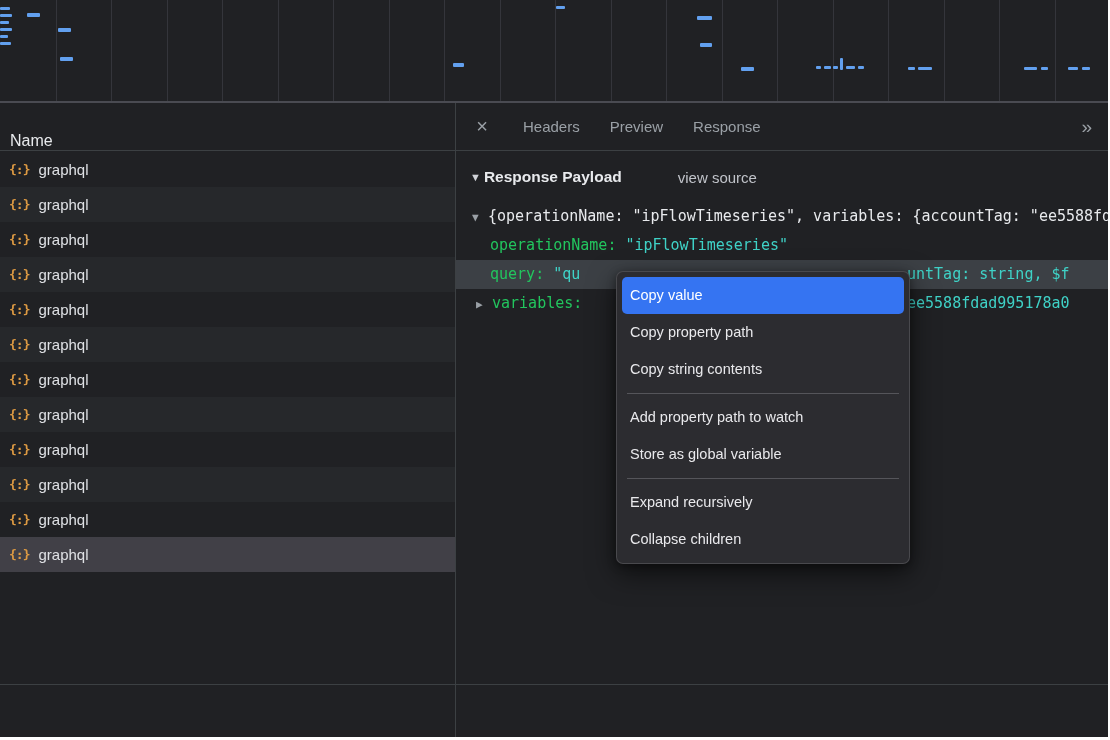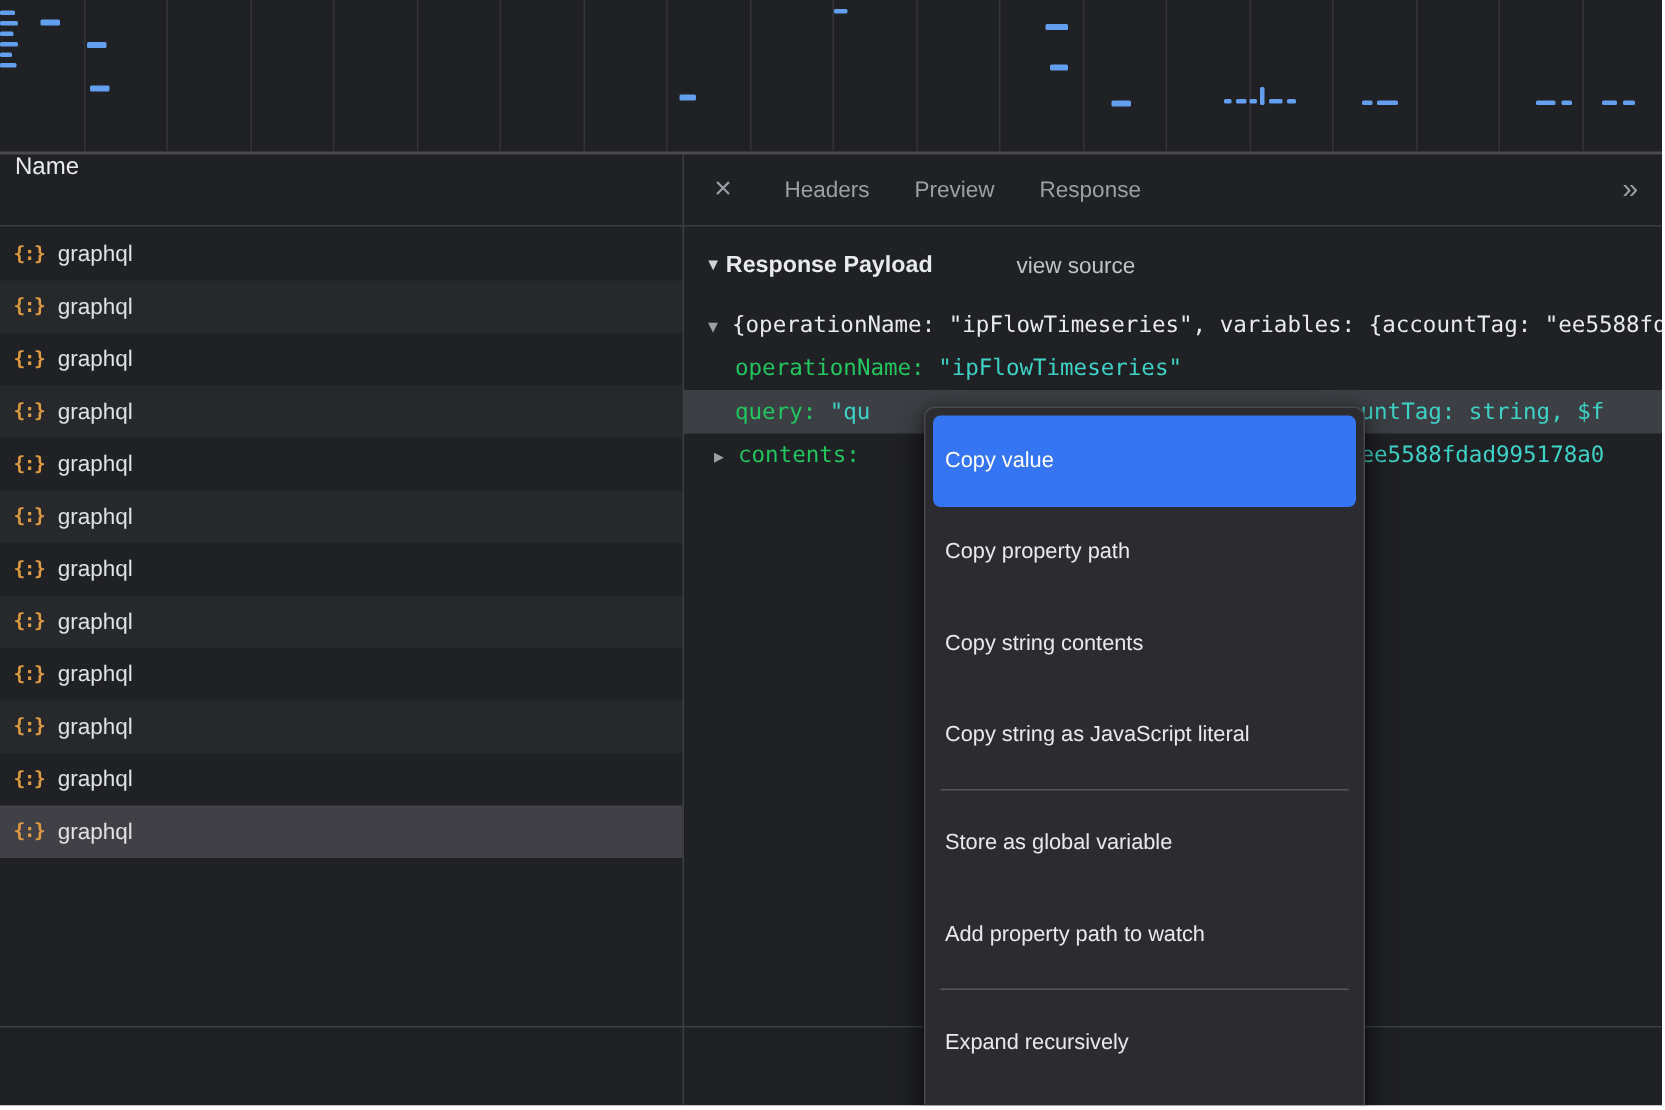--- a/index.html
+++ b/index.html
@@ -5,21 +5,21 @@
   html,body{margin:0;padding:0;background:#ffffff;}
   .app{position:relative;width:1108px;height:737px;background:#202124;overflow:hidden;
        font-family:"Liberation Sans",sans-serif;color:#e8eaed;}
 
   
   .overview{position:absolute;left:0;top:0;width:100%;height:101px;border-bottom:2px solid #4a4b52;box-sizing:content-box;}
   .gridline{position:absolute;top:0;height:101px;width:1px;background:#34353b;}
   .ov-bar{position:absolute;border-radius:1px;}
 
   
-  .left-header{position:absolute;left:0;top:103px;width:455px;height:48px;display:flex;align-items:flex-start;
+  .left-header{position:absolute;left:0;top:103px;width:455px;height:48px;display:flex;align-items:flex-end;
                padding-left:10px;box-sizing:border-box;border-bottom:1px solid #3c4043;font-size:16px;color:#e8eaed;}
   .vdivider{position:absolute;left:455px;top:103px;bottom:0;width:1px;background:#3c4043;z-index:6;}
 
   .tabs{position:absolute;left:456px;top:103px;right:0;height:48px;display:flex;align-items:center;
         border-bottom:1px solid #3c4043;box-sizing:border-box;}
   .tab-close{width:52px;text-align:center;font-size:20px;color:#9aa0a6;cursor:pointer;flex:0 0 auto;}
   .tab-items{display:flex;height:100%;}
   .tab{height:100%;display:flex;align-items:center;padding:0 15px;font-size:15px;color:#9aa0a6;
        border-bottom:3px solid transparent;border-top:3px solid transparent;box-sizing:border-box;cursor:pointer;white-space:nowrap;}
   .tab.selected{color:#cbb8f3;border-bottom-color:#8561d6;}
@@ -47,21 +47,21 @@
   .caret{color:#9aa0a6;font-size:11px;display:inline-block;width:16px;}
   .key{color:#22c55e;margin-right:9px;}
   .str{color:#3fd2c7;}
   .frag-right{position:absolute;left:451px;top:0;}
 
   
   .context-menu{position:absolute;left:616px;top:271px;width:294px;background:#2c2c30;
                 border:1px solid rgba(255,255,255,.14);border-radius:7px;
                 box-shadow:0 10px 28px rgba(0,0,0,.55),0 2px 8px rgba(0,0,0,.4);
                 padding:5px 0;z-index:20;font-size:14.5px;color:#e9e9ec;box-sizing:border-box;}
-  .menu-item{height:29px;line-height:29px;margin:0 5px;padding:16px 8px;border-radius:5px;cursor:pointer;white-space:nowrap;}
+  .menu-item{height:29px;line-height:29px;margin:0 5px;padding:4px 8px;border-radius:5px;cursor:pointer;white-space:nowrap;}
   .menu-item.highlighted{background:#3574f2;color:#ffffff;}
   .menu-sep{height:1px;background:#55555a;margin:5px 10px;}
 
   .footer-sep{position:absolute;left:0;top:684px;width:100%;height:1px;background:#3c4043;}
 </style>
 </head>
 <body>
 
 <div class="app">
 
@@ -192,33 +192,32 @@
         <span class="caret">▼</span><span>{operationName: "ipFlowTimeseries", variables: {accountTag: "ee5588fdad995178a0…</span>
       </div>
       <div class="tree-row">
         <span class="key">operationName:</span><span class="str">"ipFlowTimeseries"</span>
       </div>
       <div class="tree-row selected">
         <span class="key">query:</span><span class="str">"qu</span>
         <span class="str frag-right">untTag: string, $f</span>
       </div>
       <div class="tree-row indent-sm">
-        <span class="caret">▶</span><span class="key">contents:</span>
+        <span class="caret">▶</span><span class="key">variables:</span>
         <span class="str frag-right">ee5588fdad995178a0</span>
       </div>
     </div>
   </div>
 
   <div class="context-menu" id="context-menu">
       <div class="menu-item highlighted">Copy value</div>
       <div class="menu-item">Copy property path</div>
       <div class="menu-item">Copy string contents</div>
-      <div class="menu-item">Copy string as JavaScript literal</div>
       <div class="menu-sep"></div>
+      <div class="menu-item">Add property path to watch</div>
       <div class="menu-item">Store as global variable</div>
-      <div class="menu-item">Add property path to watch</div>
       <div class="menu-sep"></div>
       <div class="menu-item">Expand recursively</div>
       <div class="menu-item">Collapse children</div>
     </div>
 
   <div class="footer-sep"></div>
 </div>
 
 </body></html>

